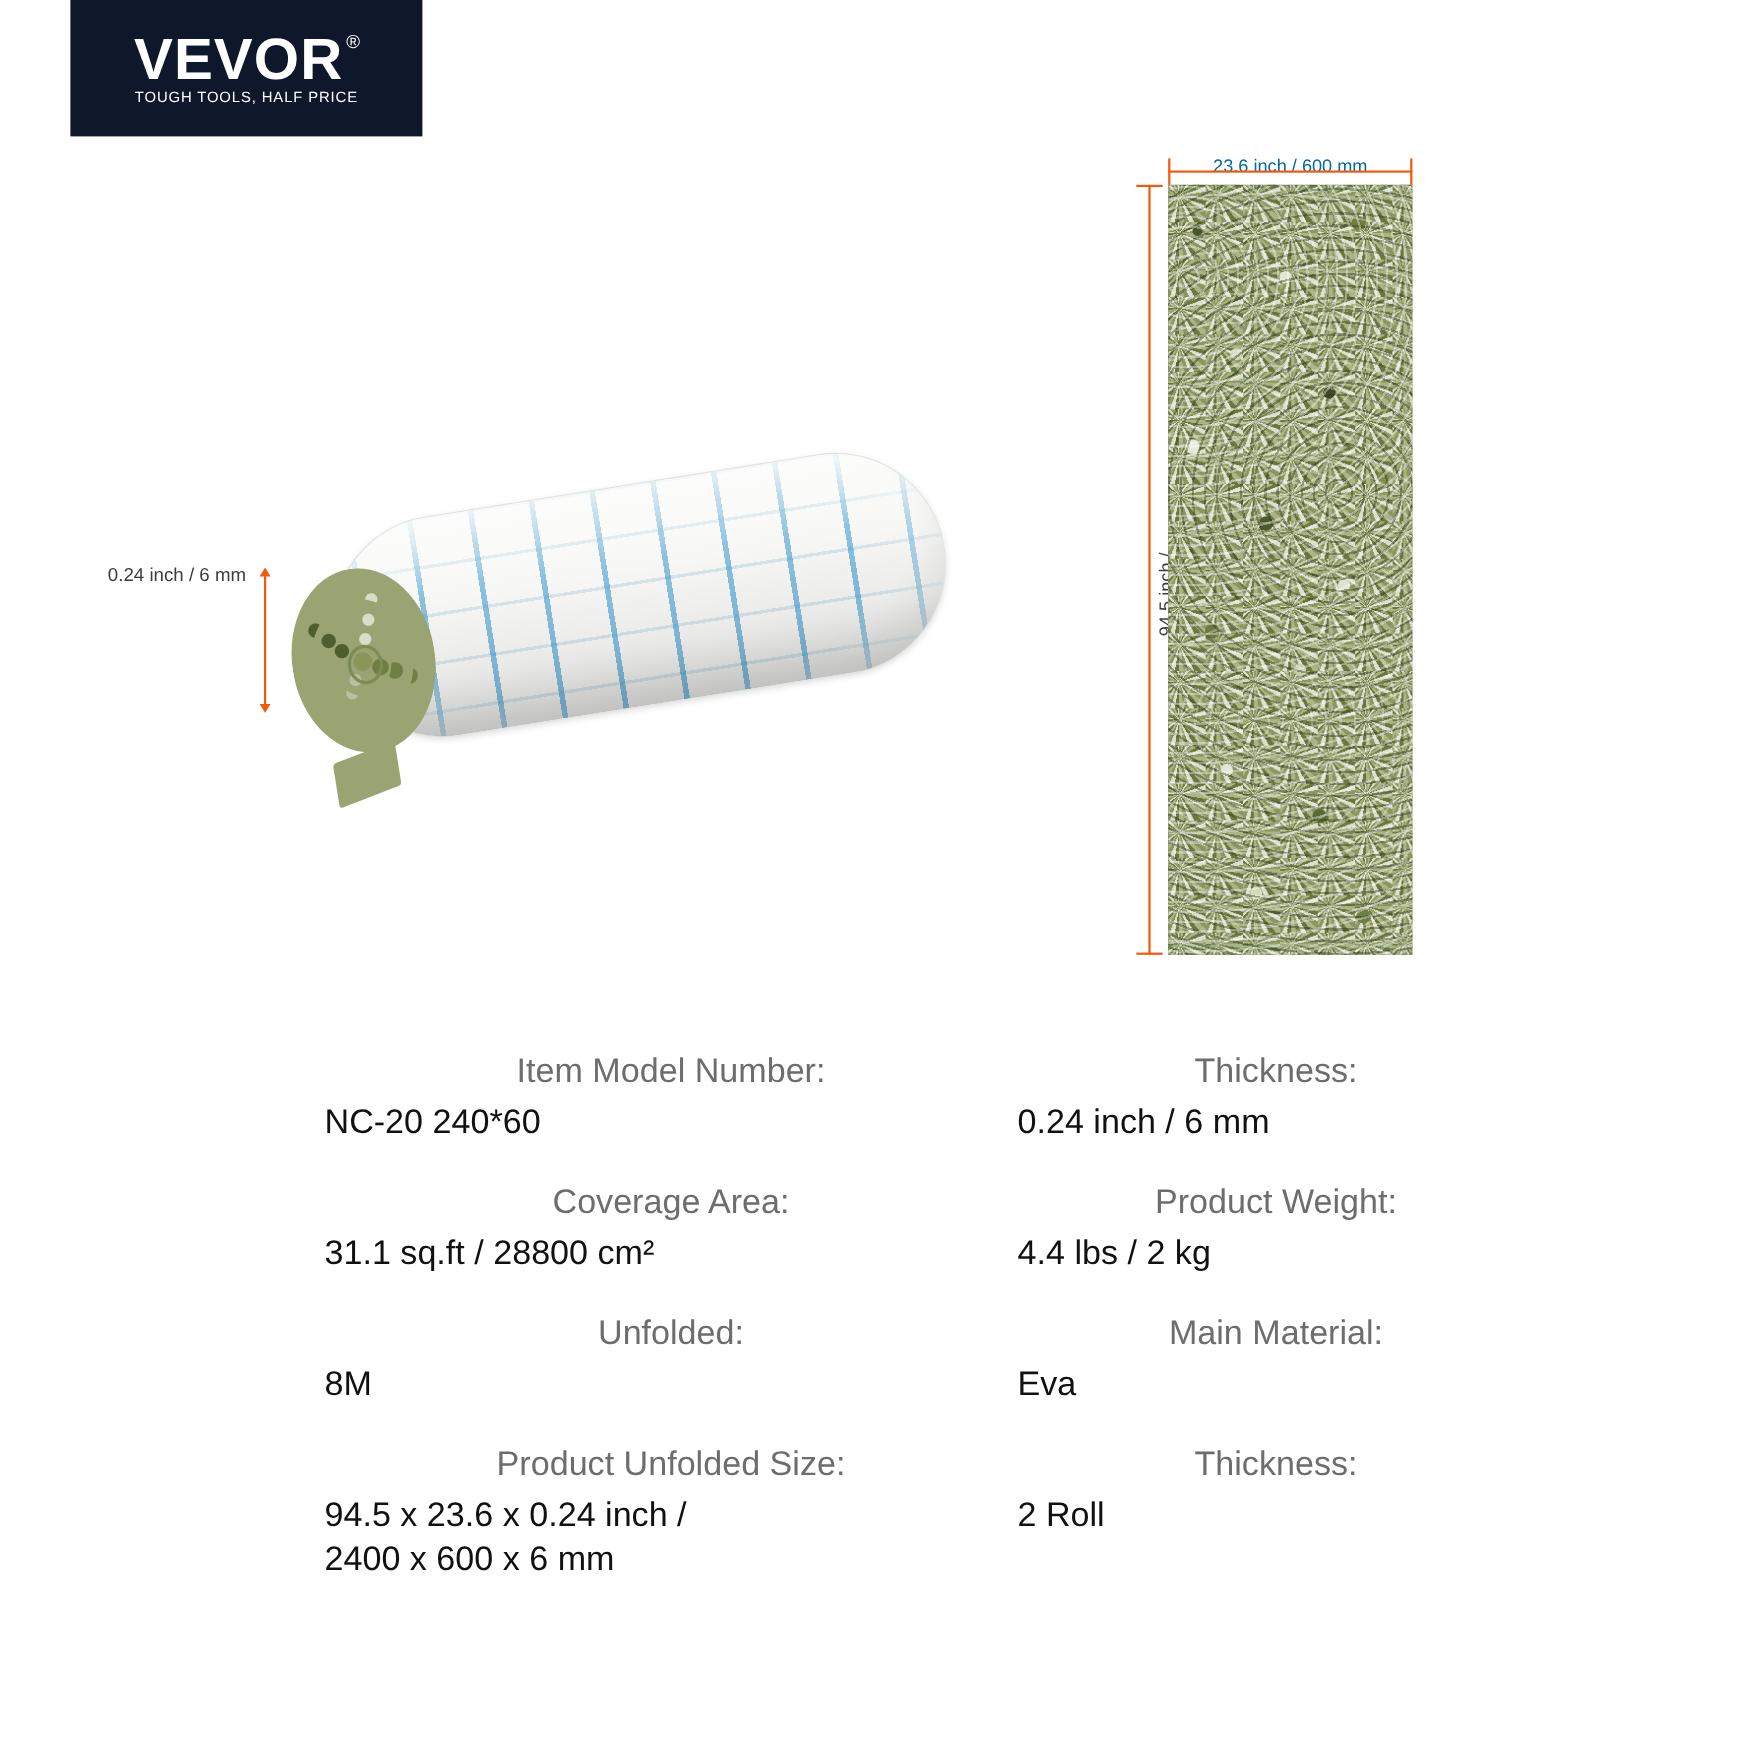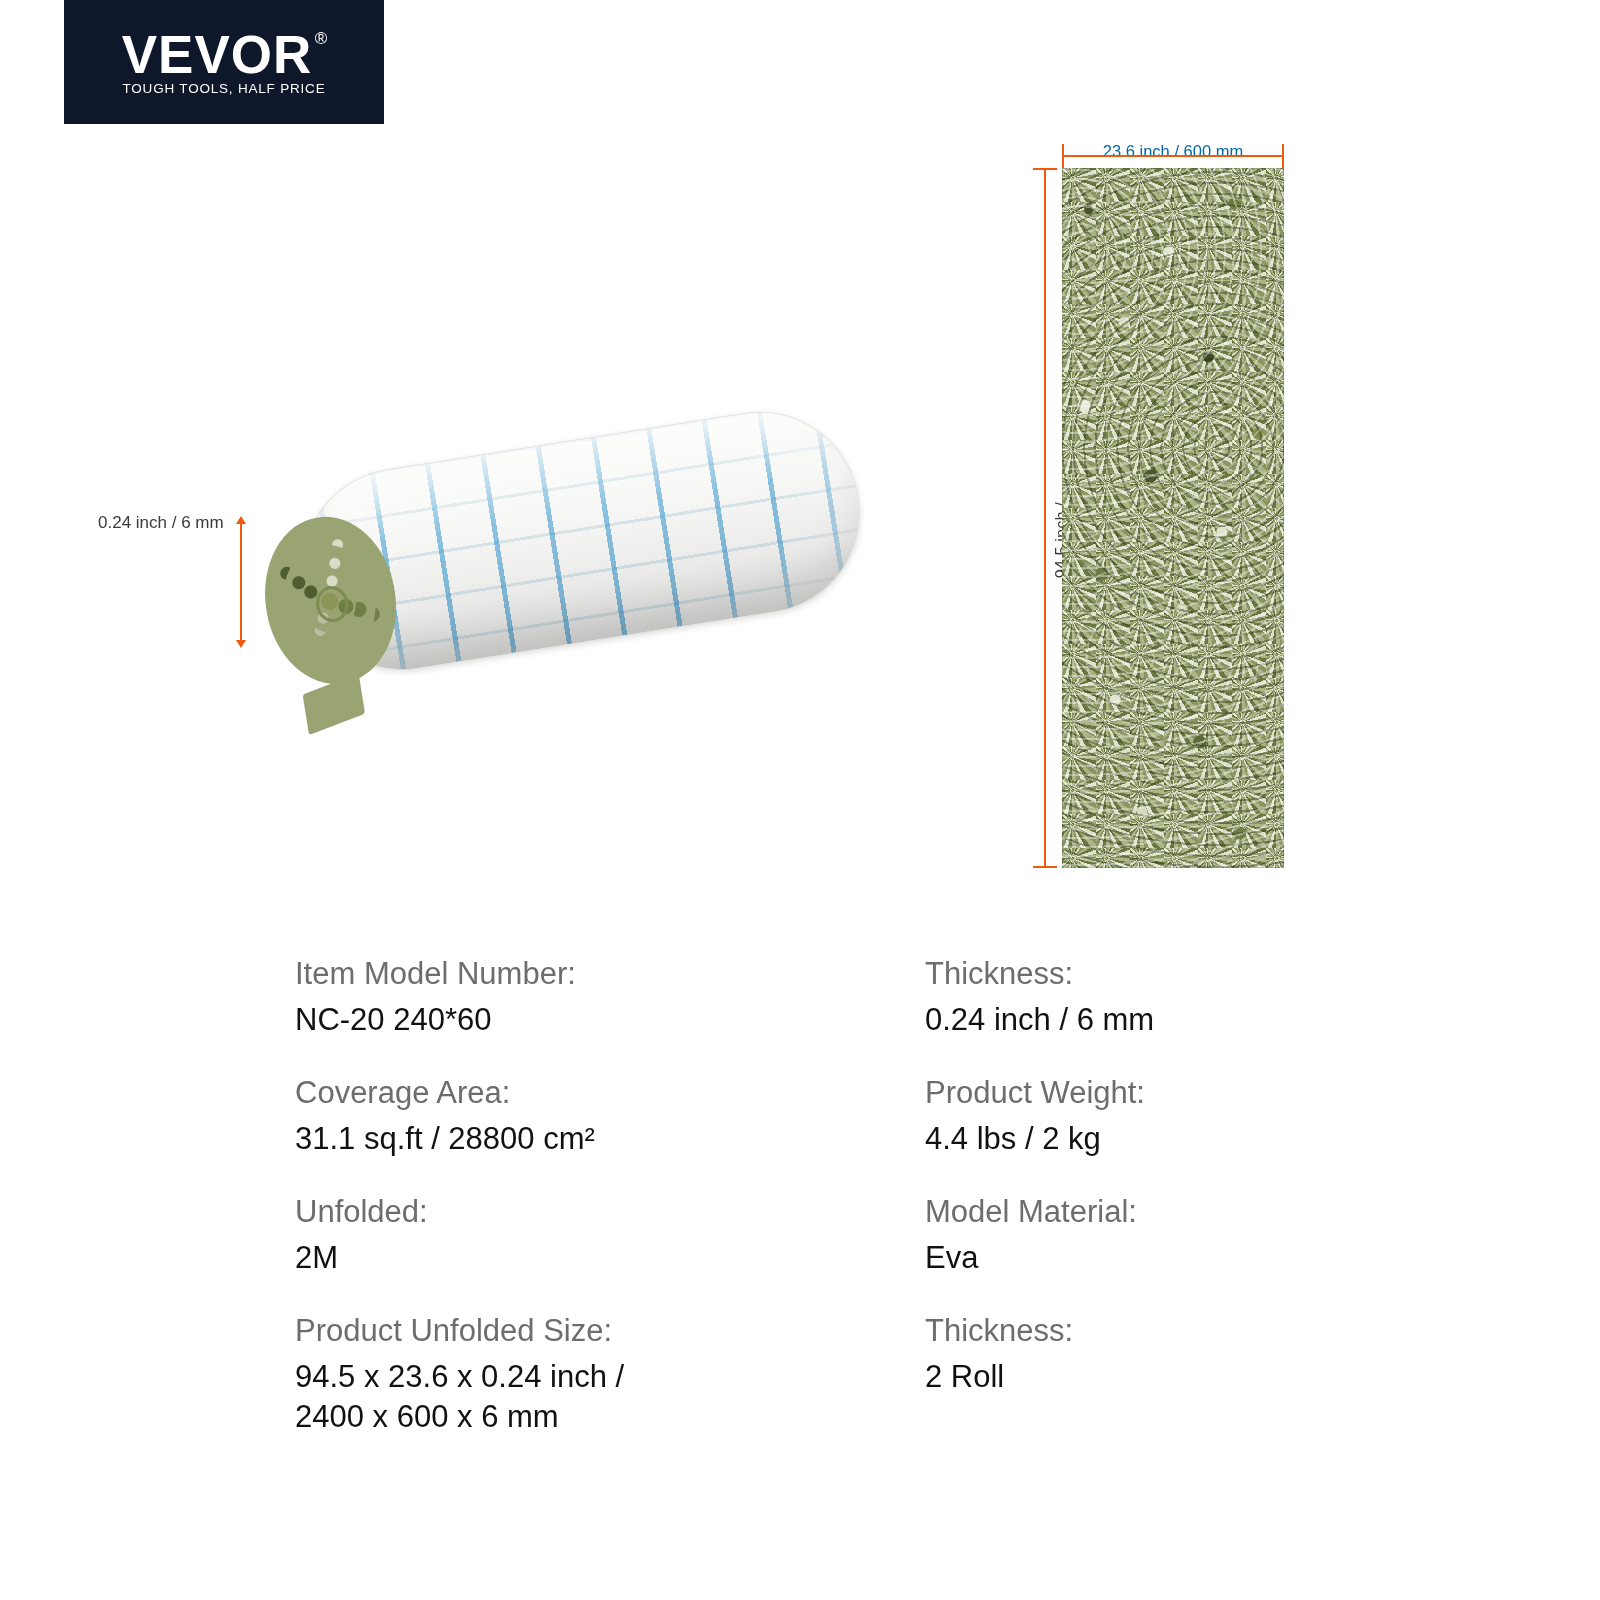--- a/index.html
+++ b/index.html
@@ -278,20 +278,21 @@
     column-gap: 0px;
   }
   .spec-col { display: block; }
   .spec-item { margin-bottom: 34px; }
   .spec-label {
     font-size: 31px;
     color: #6d6d6d;
     font-weight: normal;
     line-height: 1.25;
     margin-bottom: 6px;
+    text-align: center;
   }
   .spec-value {
     font-size: 31px;
     color: #111111;
     font-weight: normal;
     line-height: 1.3;
     white-space: pre-line;
   }
 </style>
 </head>
@@ -346,39 +347,39 @@
     <div class="spec-item">
       <div class="spec-label">Item Model Number:</div>
       <div class="spec-value">NC-20 240*60</div>
     </div>
     <div class="spec-item">
       <div class="spec-label">Coverage Area:</div>
       <div class="spec-value">31.1 sq.ft / 28800 cm²</div>
     </div>
     <div class="spec-item">
       <div class="spec-label">Unfolded:</div>
-      <div class="spec-value">2M</div>
+      <div class="spec-value">8M</div>
     </div>
     <div class="spec-item">
       <div class="spec-label">Product Unfolded Size:</div>
       <div class="spec-value">94.5 x 23.6 x 0.24 inch /
 2400 x 600 x 6 mm</div>
     </div>
   </div>
   <div class="spec-col">
     <div class="spec-item">
       <div class="spec-label">Thickness:</div>
       <div class="spec-value">0.24 inch / 6 mm</div>
     </div>
     <div class="spec-item">
       <div class="spec-label">Product Weight:</div>
       <div class="spec-value">4.4 lbs / 2 kg</div>
     </div>
     <div class="spec-item">
-      <div class="spec-label">Model Material:</div>
+      <div class="spec-label">Main Material:</div>
       <div class="spec-value">Eva</div>
     </div>
     <div class="spec-item">
       <div class="spec-label">Thickness:</div>
       <div class="spec-value">2 Roll</div>
     </div>
   </div>
 </div>
 
 </body></html>

